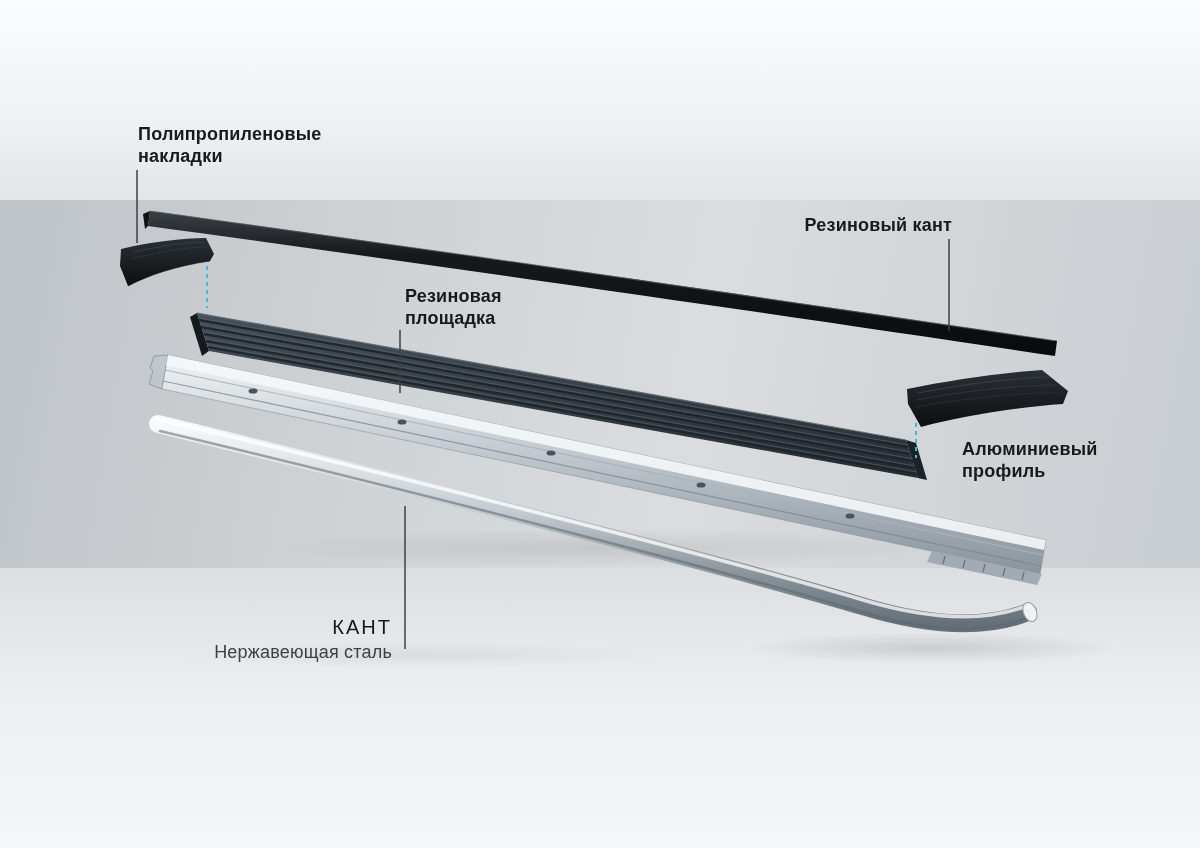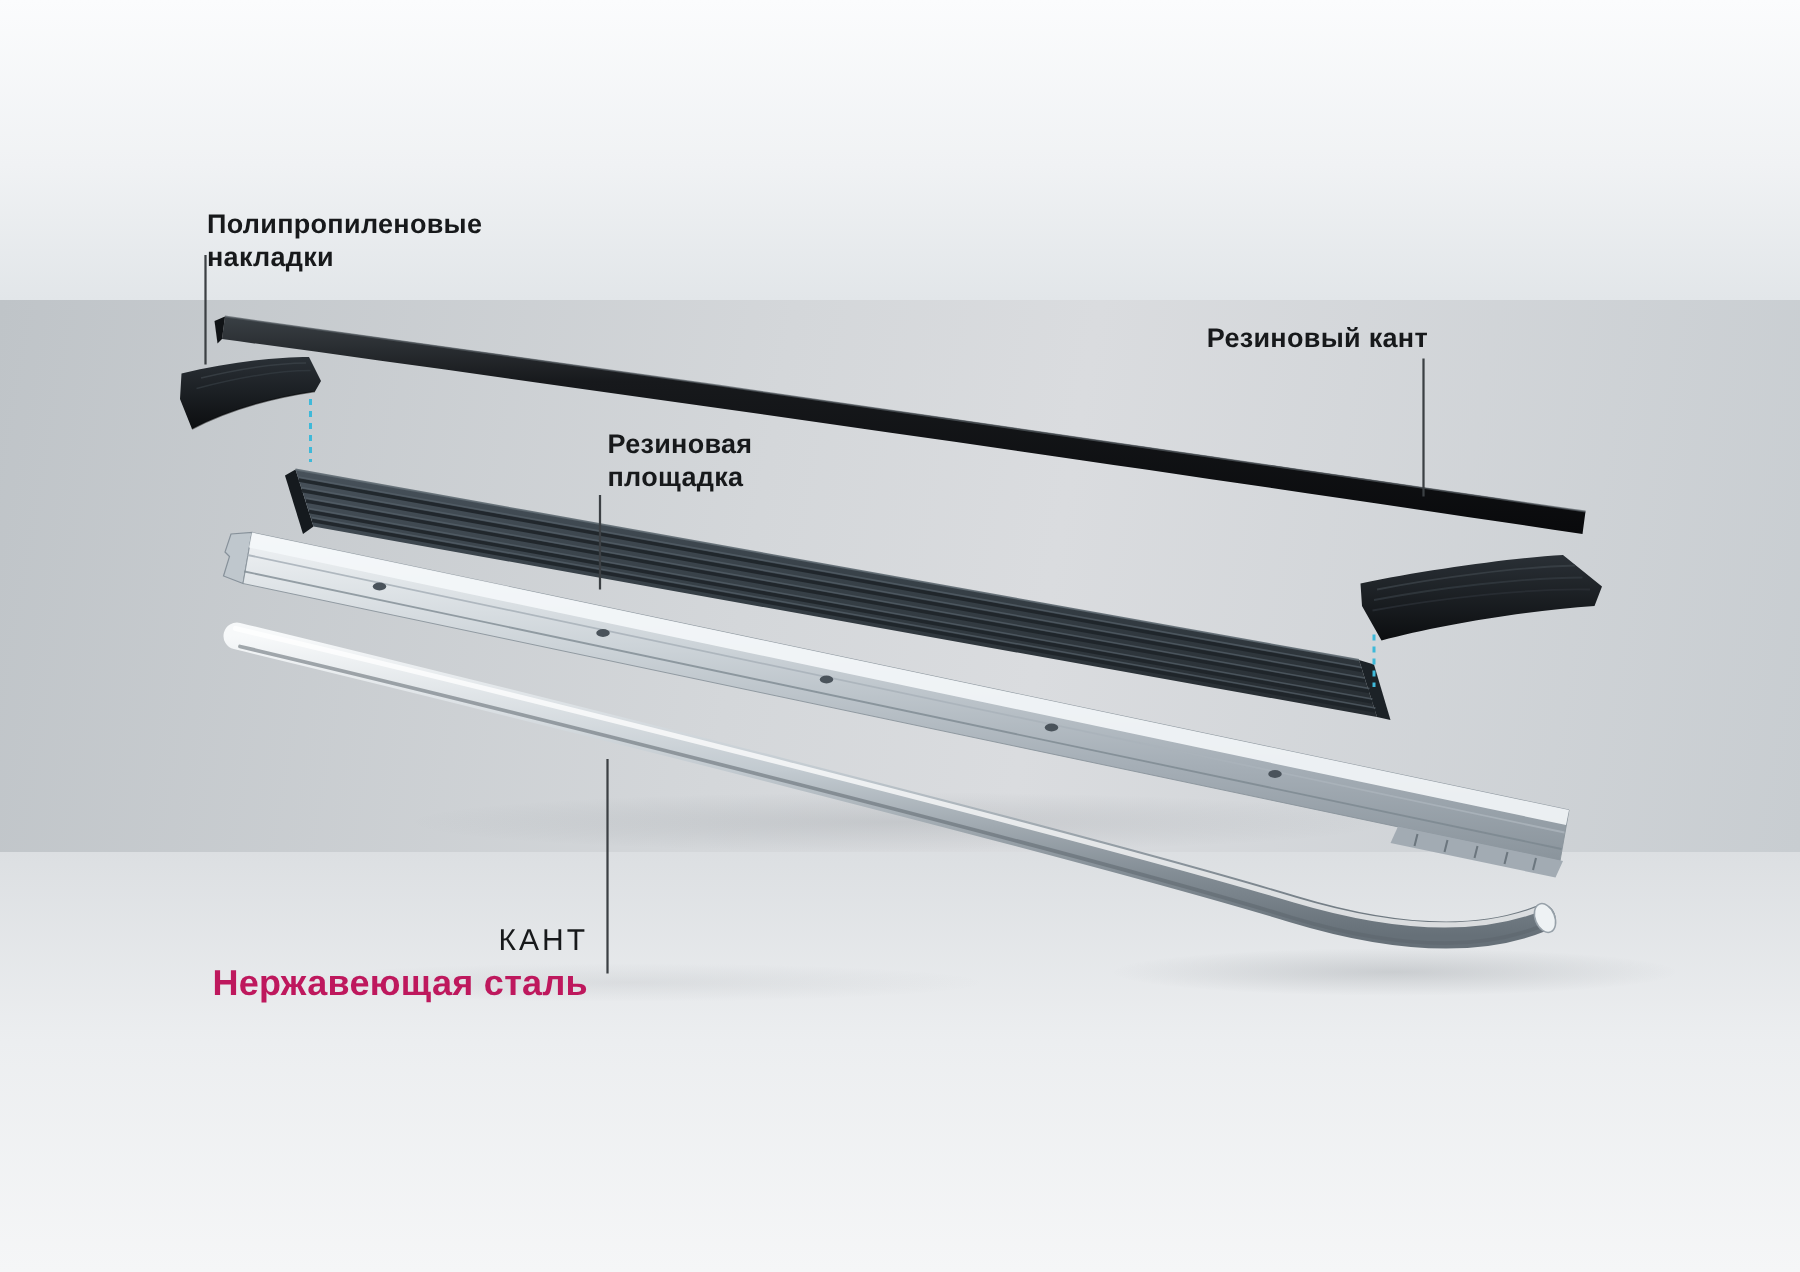--- a/index.html
+++ b/index.html
@@ -7,21 +7,21 @@
   .stage{position:relative;width:1200px;height:848px;overflow:hidden;background:#f2f4f5}
   .band{position:absolute;left:0;width:100%}
   .band-top{top:0;height:200px;background:linear-gradient(180deg,#fbfcfd 0%,#f0f2f4 55%,#e2e6e9 100%)}
   .band-mid{top:200px;height:368px;background:linear-gradient(100deg,#bfc4c8 0%,#d4d7da 42%,#dadcdf 58%,#c8cdd1 100%)}
   .band-bottom{top:568px;height:280px;background:linear-gradient(180deg,#dcdfe2 0%,#eceef0 45%,#f5f6f7 100%)}
   svg.diagram{position:absolute;left:0;top:0}
   .label{position:absolute;font-weight:700;font-size:18px;line-height:1.22;color:#17191b;white-space:pre-line;letter-spacing:.2px}
   .label.align-right{text-align:right}
   .kant-block{position:absolute;text-align:right}
   .kant-title{font-weight:400;font-size:20px;letter-spacing:2px;color:#17191b}
-  .kant-sub{font-weight:700;font-size:24px;color:#be185d;margin-top:3px;letter-spacing:.2px}
+  .kant-sub{font-weight:400;font-size:18px;color:#404040;margin-top:3px;letter-spacing:.2px}
 </style>
 </head>
 <body>
 
 <div class="stage">
   <div class="band band-top"></div>
   <div class="band band-mid"></div>
   <div class="band band-bottom"></div>
 
   <svg class="diagram" width="1200" height="848" viewBox="0 0 1200 848">
@@ -139,26 +139,28 @@
       <line x1="400" y1="330" x2="400" y2="393"></line>
       <line x1="405" y1="506" x2="405" y2="649"></line>
     </g>
 
     <g stroke="#3fb9d9" stroke-width="2" stroke-dasharray="4 4">
       <line x1="207" y1="266" x2="207" y2="308"></line>
       <line x1="916" y1="423" x2="916" y2="458"></line>
     </g>
   </svg>
 
-  <div class="label" style="left:138px;top:139px">Полипропиленовые
+  <div class="label" style="left:138px;top:124px">Полипропиленовые
 накладки</div>
 
   <div class="label" style="left:405px;top:286px">Резиновая
 площадка</div>
 
   <div class="label align-right" style="left:738px;top:215px;width:214px">Резиновый кант</div>
 
+  <div class="label" style="left:962px;top:439px">Алюминиевый
+профиль</div>
 
   <div class="kant-block" style="left:92px;top:616px;width:300px">
     <div class="kant-title">КАНТ</div>
     <div class="kant-sub">Нержавеющая сталь</div>
   </div>
 </div>
 
 </body></html>

